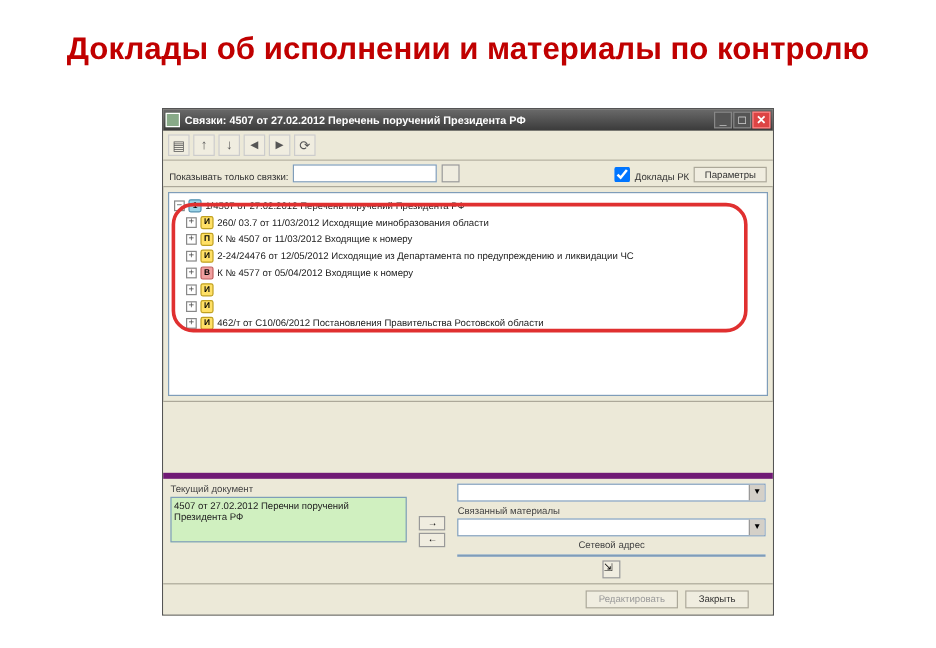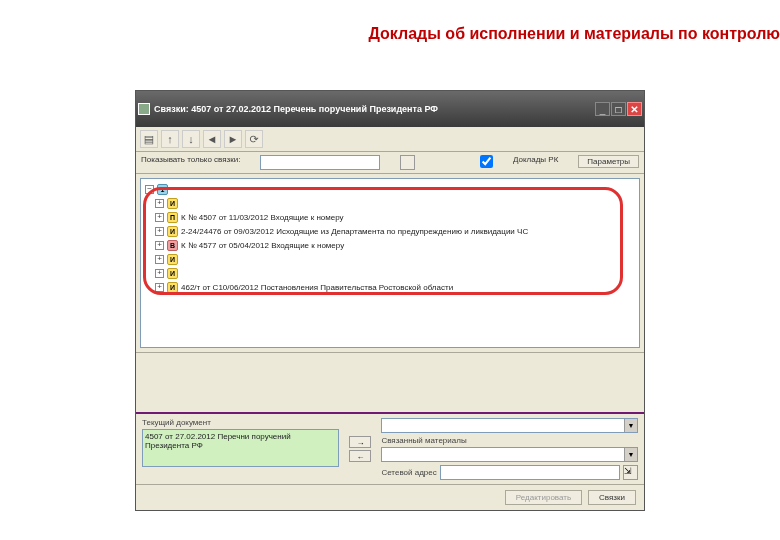--- a/index.html
+++ b/index.html
@@ -1,53 +1,53 @@
 <!DOCTYPE html>
 <html><head>
 <meta charset="utf-8">
 <style>
   * { box-sizing: border-box; margin: 0; padding: 0; }
   body { width: 780px; height: 540px; font-family: Arial, sans-serif; background: #fff; position: relative; }
-  .slide-title { color: #c00000; font-size: 16px; font-weight: bold; text-align: right; padding: 25px 0 20px 0; }
+  .slide-title { color: #c00000; font-size: 26px; font-weight: bold; text-align: center; padding: 25px 0 20px 0; }
   .app-window { position: absolute; left: 135px; top: 90px; width: 510px; background: #ece9d8; border: 1px solid #555; font-size: 9px; }
-  .titlebar { background: linear-gradient(to bottom, #6a6a6a, #3a3a3a); color: #fff; display: flex; align-items: center; height: 36px; padding: 0 2px; }
+  .titlebar { background: linear-gradient(to bottom, #6a6a6a, #3a3a3a); color: #fff; display: flex; align-items: center; height: 18px; padding: 0 2px; }
   .titlebar-icon { width: 12px; height: 12px; background: #8a8; margin-right: 4px; border: 1px solid #fff; }
   .titlebar-text { flex: 1; font-size: 9px; font-weight: bold; white-space: nowrap; overflow: hidden; }
   .winbtn { width: 15px; height: 14px; margin-left: 1px; display: flex; align-items: center; justify-content: center; font-size: 10px; font-weight: bold; }
   .winbtn.min { background: #555; color: #fff; border: 1px solid #888; }
   .winbtn.max { background: #555; color: #fff; border: 1px solid #888; }
   .winbtn.close { background: #d44; color: #fff; border: 1px solid #f88; }
   .toolbar { background: #ece9d8; border-bottom: 1px solid #aca899; padding: 3px 4px; display: flex; gap: 3px; }
   .tbtn { width: 18px; height: 18px; background: #f0ede0; border: 1px solid #ccc; display: flex; align-items: center; justify-content: center; font-size: 11px; color: #555; }
-  .filterbar { background: #ece9d8; border-bottom: 1px solid #aca899; padding: 3px 5px; display: flex; align-items: flex-start; gap: 20px; font-size: 8px; color: #333; }
+  .filterbar { background: #ece9d8; border-bottom: 1px solid #aca899; padding: 3px 5px; display: flex; align-items: flex-end; gap: 4px; font-size: 8px; color: #333; }
   .filterbar input[type=text] { height: 15px; border: 1px solid #7f9db9; background: #fff; font-size: 8px; padding: 0 2px; }
   .sq { width: 15px; height: 15px; border: 1px solid #999; background: #f0ede0; }
   .btn { background: #f0ede0; border: 1px solid #aca899; padding: 1px 8px; font-size: 8px; color: #333; }
   .tree-panel { background: #fff; border: 1px solid #7f9db9; margin: 4px; padding: 3px 2px; height: 170px; overflow: hidden; position: relative; }
   .tree-row { display: flex; align-items: center; height: 14px; padding: 0 2px; font-size: 8px; color: #222; white-space: nowrap; }
   .tree-row.child { padding-left: 12px; }
   .exp { width: 9px; height: 9px; border: 1px solid #888; display: flex; align-items: center; justify-content: center; font-size: 8px; line-height: 1; color: #444; margin-right: 3px; background: #fff; }
   .tag { width: 11px; height: 11px; border-radius: 2px; margin-right: 3px; display: flex; align-items: center; justify-content: center; font-size: 7px; font-weight: bold; color: #000; }
   .tag.y { background: #ffe066; border: 1px solid #c0a020; }
   .tag.b { background: #9bd4e8; border: 1px solid #5090b0; }
   .tag.r { background: #f0a0a0; border: 1px solid #c06060; }
   .highlight { position: absolute; border: 3px solid #e03030; border-radius: 18px; pointer-events: none; }
   .mid-gap { height: 60px; background: #ece9d8; border-top: 1px solid #aca899; }
-  .bottom-panel { display: flex; gap: 6px; padding: 4px 6px; background: #ece9d8; border-top: 2px solid #701a75; }
+  .bottom-panel { display: flex; gap: 6px; padding: 4px 6px; background: #ece9d8; border-top: 5px solid #701a75; }
   .box-col { flex: 1; }
   .box-label { font-size: 8px; color: #444; margin-bottom: 2px; }
   .box { border: 1px solid #7f9db9; background: #fff; height: 38px; font-size: 8px; padding: 2px; color: #222; }
   .box.green { background: #d0f0c0; }
   .link-col { width: 30px; display: flex; flex-direction: column; align-items: center; justify-content: center; gap: 2px; }
   .arrow-btn { width: 22px; height: 12px; border: 1px solid #999; background: #f0ede0; font-size: 8px; display: flex; align-items: center; justify-content: center; }
   .combo { width: 100%; height: 15px; border: 1px solid #7f9db9; background: #fff; display: flex; align-items: center; justify-content: flex-end; margin-bottom: 3px; }
   .combo-arrow { width: 13px; height: 13px; background: #d4d0c8; border-left: 1px solid #999; display: flex; align-items: center; justify-content: center; font-size: 7px; }
-  .addr-row { display: flex; align-items: center; gap: 3px; margin-top: 2px; }
+  .addr-row { display: flex; align-items: center; gap: 3px; margin-top: 2px; flex-direction: column; }
   .addr-row .combo { flex: 1; margin: 0; }
-  .footer { display: flex; justify-content: flex-end; gap: 6px; padding: 5px 8px; background: #ece9d8; border-top: 1px solid #aca899; }
+  .footer { display: flex; justify-content: flex-end; gap: 6px; padding: 5px 20px; background: #ece9d8; border-top: 1px solid #aca899; }
   .footer .btn { padding: 2px 10px; }
   .footer .btn.disabled { color: #999; }
 </style>
 </head>
 <body>
 
 <div class="slide-title">Доклады об исполнении и материалы по контролю</div>
 
 <div class="app-window">
   <div class="titlebar">
@@ -74,34 +74,36 @@
     <div style="flex:1"></div>
     <input type="checkbox" checked="" style="">
     <span>Доклады РК</span>
     <button class="btn">Параметры</button>
   </div>
 
   <div class="tree-panel">
     <div class="tree-row">
       <span class="exp">−</span>
       <span class="tag b">1</span>
+      <span>1/4507 от 27.02.2012 Перечень поручений Президента РФ</span>
     </div>
     <div class="tree-row child">
         <span class="exp">+</span>
         <span class="tag y">И</span>
+        <span>260/ 03.7 от 11/03/2012 Исходящие минобразования области</span>
       </div>
     <div class="tree-row child">
         <span class="exp">+</span>
         <span class="tag y">П</span>
         <span>К № 4507 от 11/03/2012 Входящие к номеру</span>
       </div>
     <div class="tree-row child">
         <span class="exp">+</span>
         <span class="tag y">И</span>
-        <span>2-24/24476 от 09/03/2012 Исходящие из Департамента по предупреждению и ликвидации ЧС</span>
+        <span>2-24/24476 от 12/05/2012 Исходящие из Департамента по предупреждению и ликвидации ЧС</span>
       </div>
     <div class="tree-row child">
         <span class="exp">+</span>
         <span class="tag r">В</span>
         <span>К № 4577 от 05/04/2012 Входящие к номеру</span>
       </div>
     <div class="tree-row child">
         <span class="exp">+</span>
         <span class="tag y">И</span>
       </div>
@@ -139,15 +141,15 @@
       <div class="addr-row">
         <span class="box-label" style="margin:0">Сетевой адрес</span>
         <div class="combo"></div>
         <div class="sq">⇲</div>
       </div>
     </div>
   </div>
 
   <div class="footer">
     <button class="btn disabled">Редактировать</button>
-    <button class="btn">Связки</button>
+    <button class="btn">Закрыть</button>
   </div>
 </div>
 
 </body></html>

